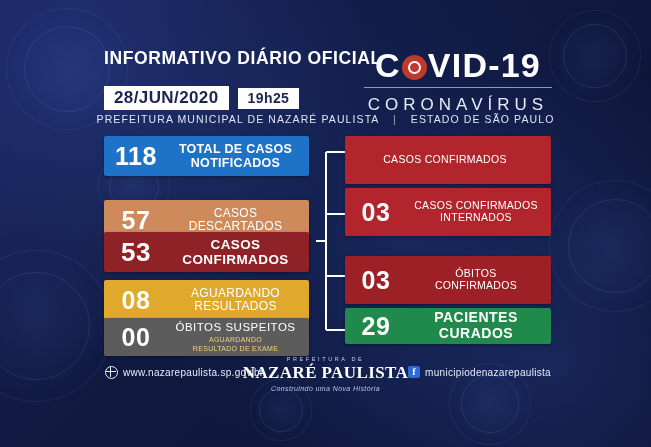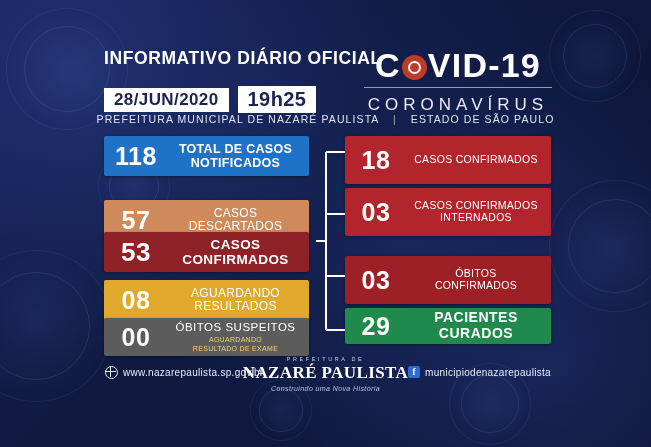--- a/index.html
+++ b/index.html
@@ -74,21 +74,21 @@
   .date-chip, .time-chip {
     background: #ffffff;
     color: #1a2550;
     font-weight: bold;
     font-size: 17px;
     padding: 3px 10px 4px 10px;
     letter-spacing: 0.4px;
     line-height: 1;
     display: inline-block;
   }
-  .time-chip { font-size: 20px; }
+  .time-chip { font-size: 14px; }
 
   .covid-block {
     position: absolute;
     left: 358px;
     top: 48px;
     width: 200px;
     text-align: center;
   }
   .covid-word {
     color: #ffffff;
@@ -388,21 +388,20 @@
         <div class="lbl">
           <span class="l1">ÓBITOS  SUSPEITOS</span>
           <span class="small">AGUARDANDO</span>
           <span class="small">RESULTADO DE EXAME</span>
         </div>
       </div>
     </div>
 
     <div class="right-col">
       <div class="bar" id="bar-isolamento">
-        <div class="num">18</div>
         <div class="lbl">
           <span class="l1">CASOS CONFIRMADOS</span>
         </div>
       </div>
 
       <div class="bar" id="bar-internados">
         <div class="num">03</div>
         <div class="lbl">
           <span class="l1">CASOS CONFIRMADOS</span>
           <span class="l2">INTERNADOS</span>

